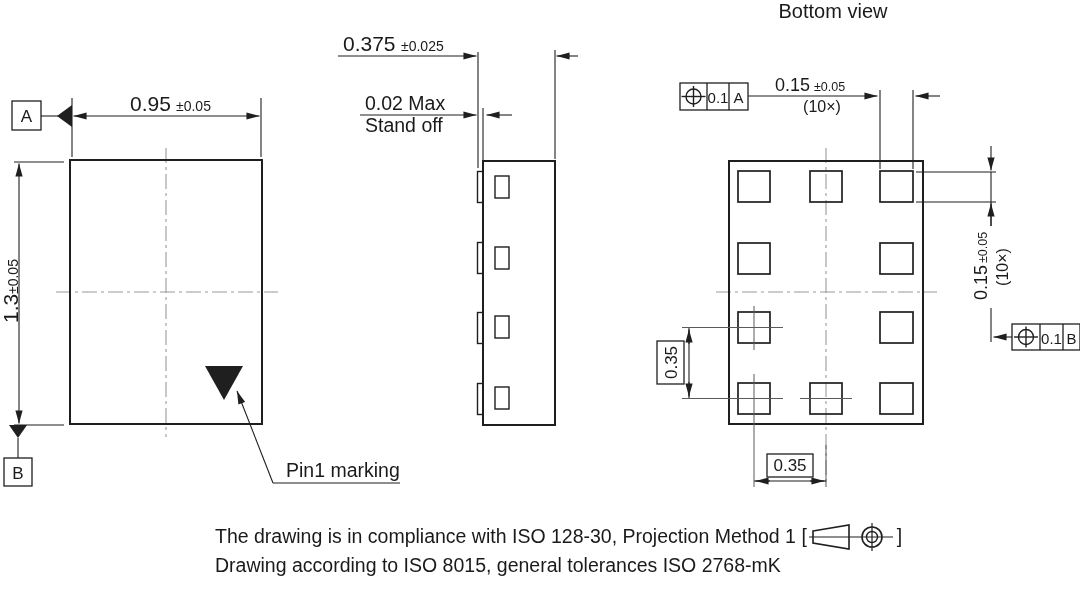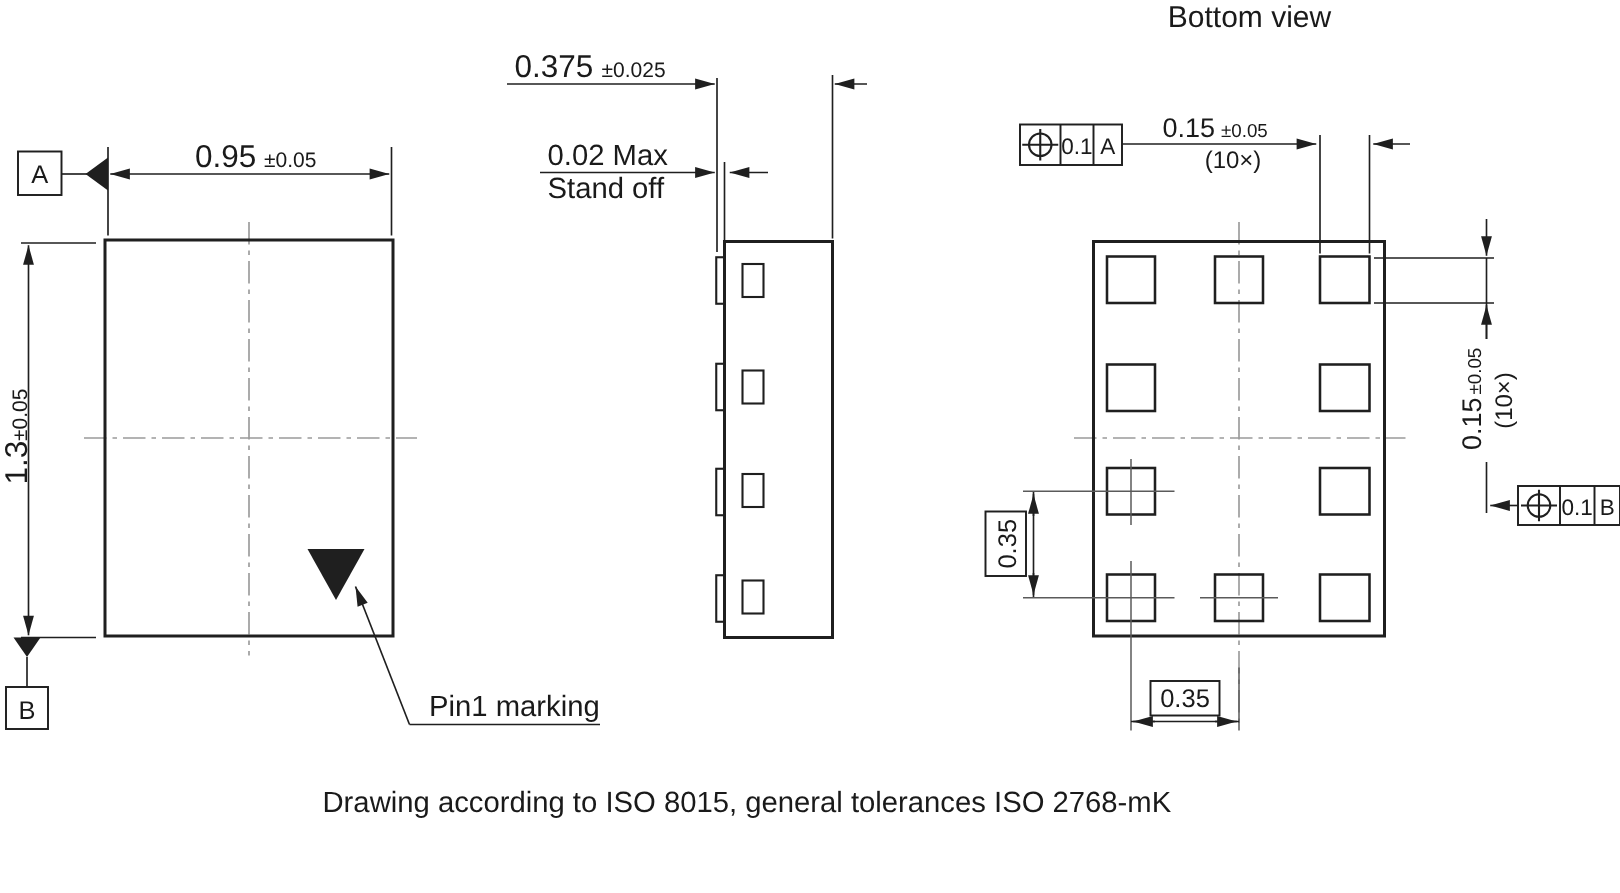--- a/index.html
+++ b/index.html
@@ -213,15 +213,24 @@
       <line class="dim" x1="754" y1="481" x2="826" y2="481"></line>
       <line class="dim" x1="770" y1="481" x2="755.5" y2="481" marker-end="url(#arrow)"></line>
       <line class="dim" x1="810" y1="481" x2="824.5" y2="481" marker-end="url(#arrow)"></line>
       <rect class="box" x="767" y="454" width="46" height="23"></rect>
       <text class="tb" x="790" y="471">0.35</text>
     </g>
   </g>
 </svg>
 
 <div class="notes">
+  <div>
+    <span>The drawing is in compliance with ISO 128-30, Projection Method 1 [</span><svg class="proj-sym" width="86" height="30" viewBox="0 0 86 30">
+      <line x1="0" y1="15" x2="84" y2="15" stroke="#1f1f1f" stroke-width="1.2"></line>
+      <polygon points="4,9 40,3 40,27 4,21" fill="none" stroke="#1f1f1f" stroke-width="1.6"></polygon>
+      <circle cx="63" cy="15" r="10" fill="none" stroke="#1f1f1f" stroke-width="1.6"></circle>
+      <circle cx="63" cy="15" r="5.5" fill="none" stroke="#1f1f1f" stroke-width="1.4"></circle>
+      <line x1="63" y1="1" x2="63" y2="29" stroke="#1f1f1f" stroke-width="1.2"></line>
+    </svg><span>]</span>
+  </div>
   <div>Drawing according to ISO 8015, general tolerances ISO 2768-mK</div>
 </div>
 </div>
 
 </body></html>

